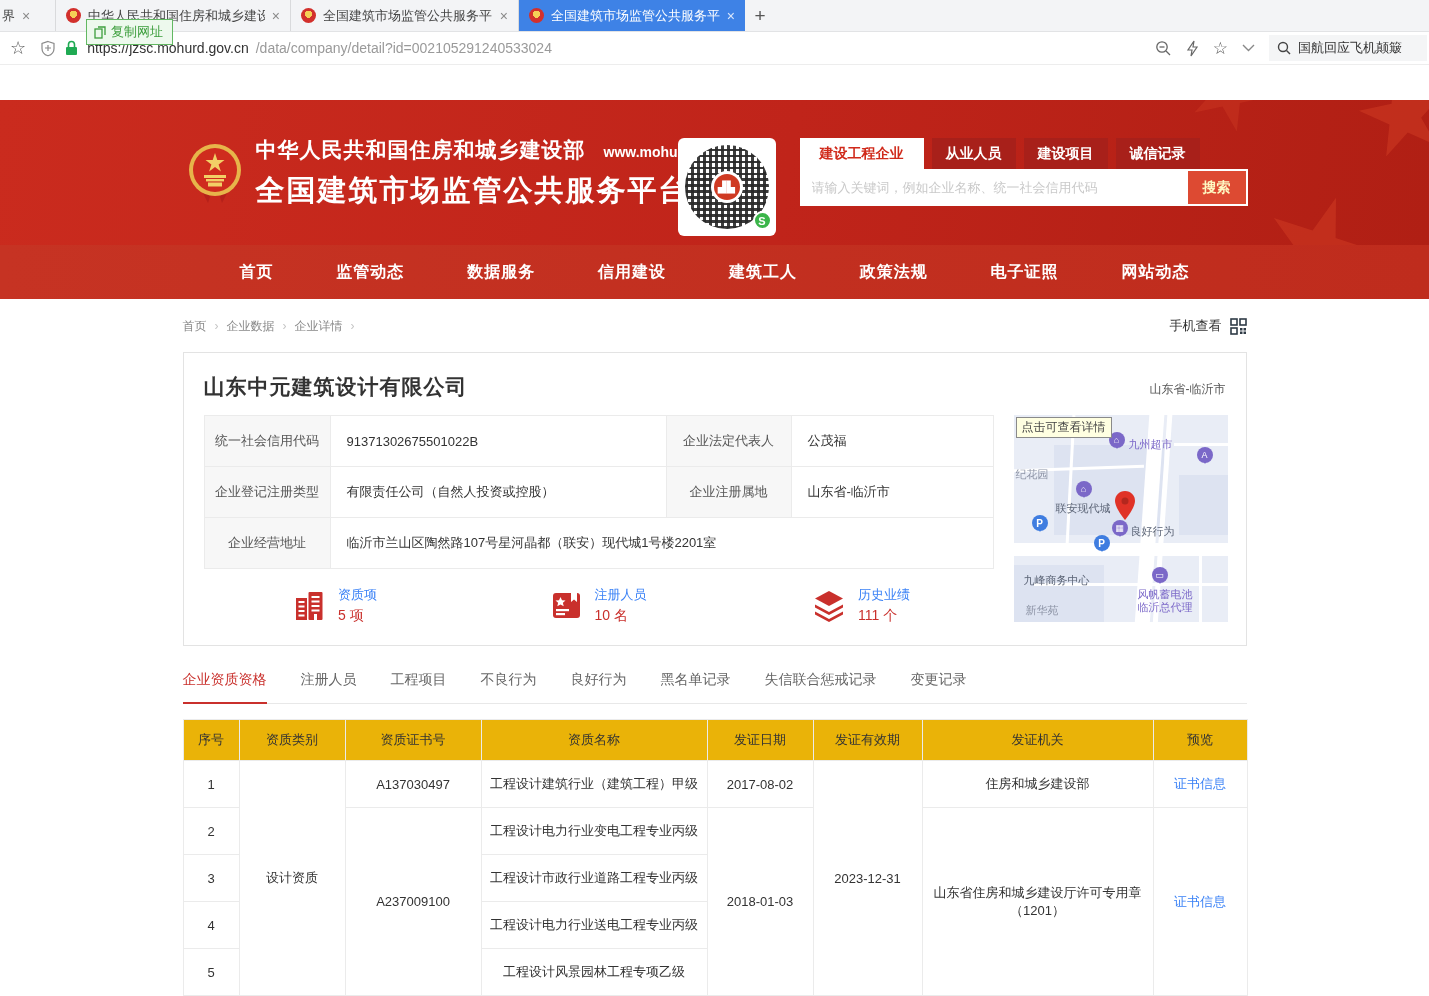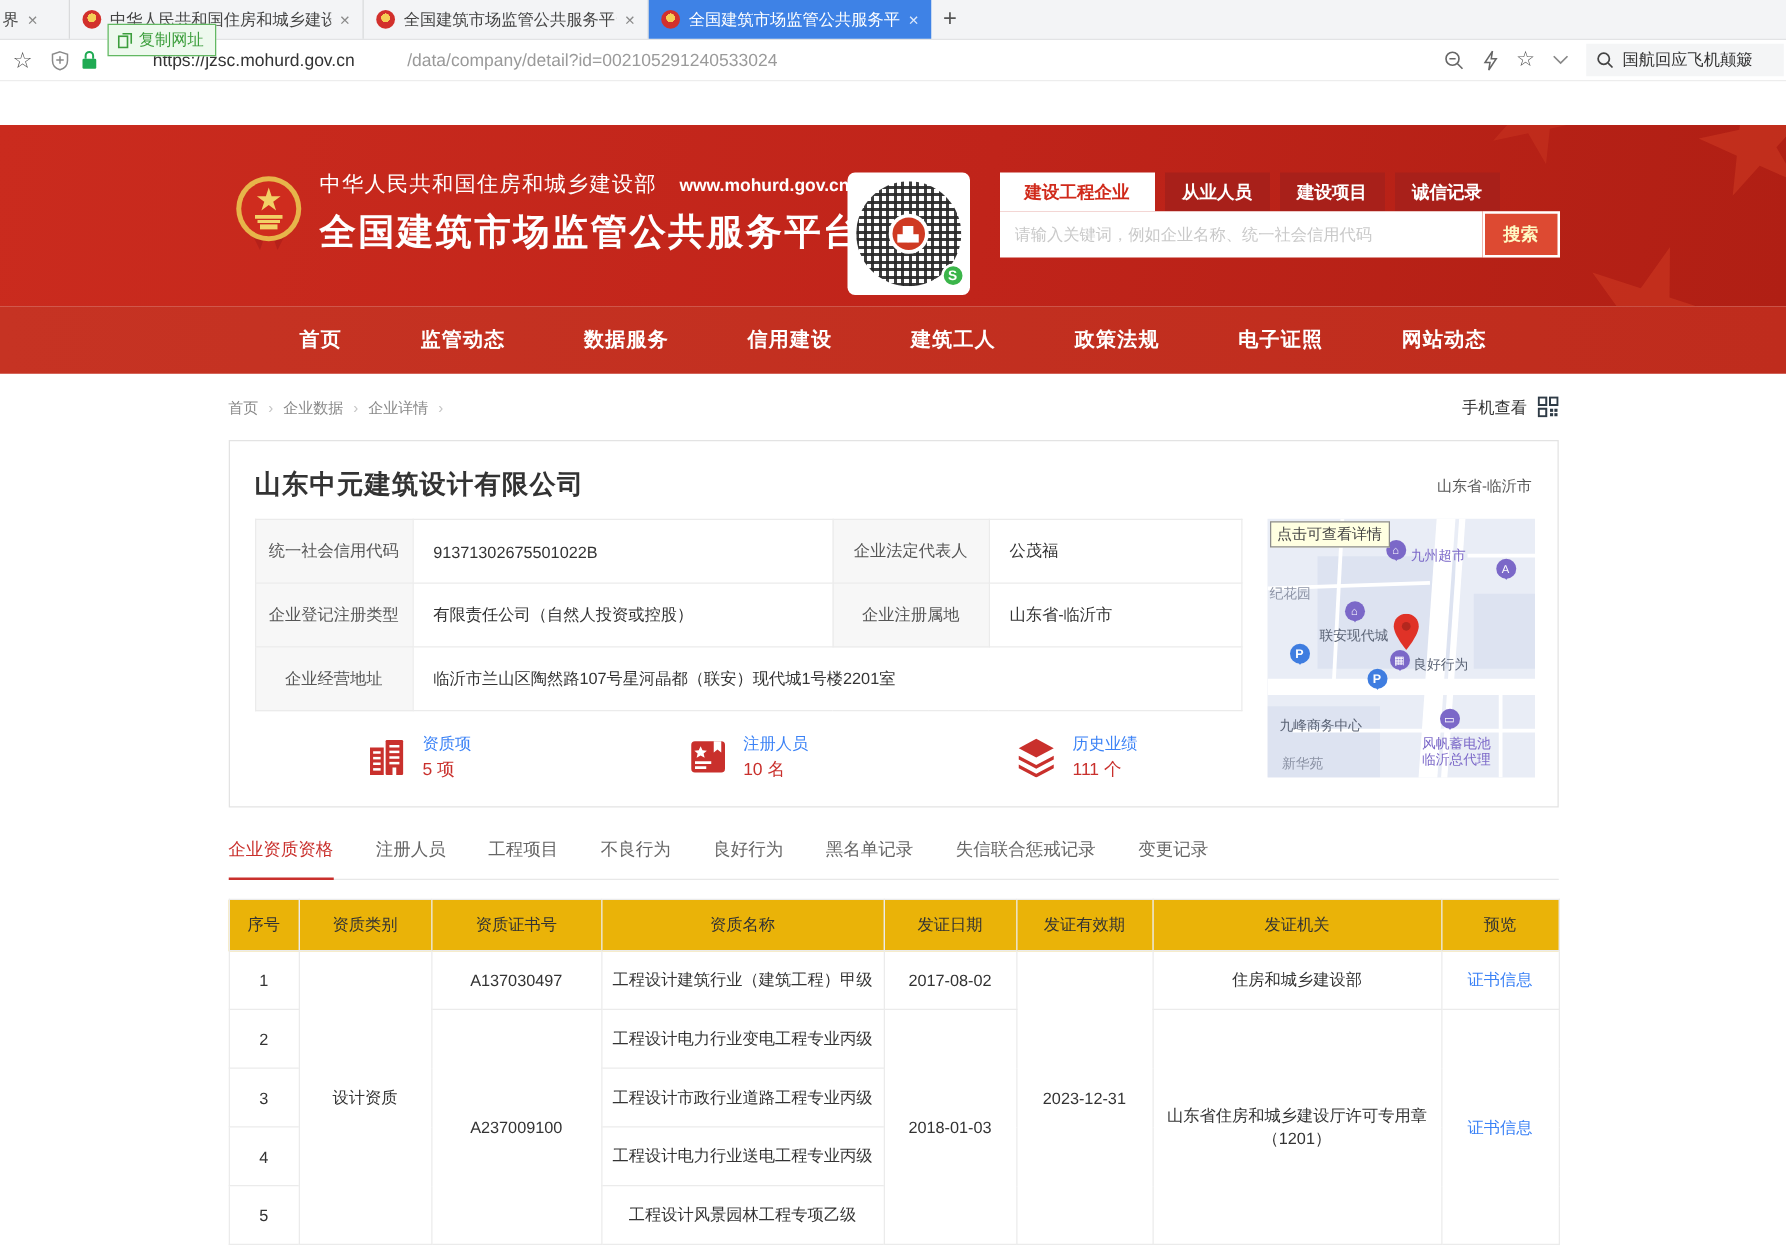--- a/index.html
+++ b/index.html
@@ -16,38 +16,38 @@
   .tab.t3 { width:228px; }
   .tab.active { background:#3e82e6; color:#fff; width:226px; border-right:none; }
   .tab.active .tab-close { color:#dce8fb; }
   .favicon { width:15px; height:15px; border-radius:50%; background:radial-gradient(circle at 50% 42%, #f5cf56 0 3.5px, #d2302c 3.6px); flex:0 0 auto; }
   .newtab { width:30px; display:flex; align-items:center; justify-content:center; font-size:19px; color:#555; }
   .copy-tooltip { position:absolute; left:86px; top:19px; z-index:40; background:#edf9ed; border:1px solid #62b862; color:#3c9e3c; font-size:13px; padding:3px 9px 3px 7px; display:flex; align-items:center; gap:5px; }
 
   .urlbar { position:absolute; top:32px; left:0; width:100%; height:33px; background:#fff; border-bottom:1px solid #ededed; display:flex; align-items:center; }
   .ub-star { font-size:18px; color:#555; margin:0 14px 0 10px; }
   .url-field { display:flex; align-items:center; gap:7px; flex:1 1 auto; height:25px; }
-  .url-text { font-size:14px;margin-left:35px; }
+  .url-text { font-size:14px; }
   .url-host { color:#333; }
   .url-path { color:#9a9a9a; }
   .ub-right { display:flex; align-items:center; gap:14px; margin-right:14px; color:#555; }
   .quick-search { width:158px; height:26px; background:#f4f5f6; display:flex; align-items:center; gap:7px; padding:0 8px; margin-right:2px; }
   .quick-search span { font-size:13px; color:#333; white-space:nowrap; }
 
   
   .site-header { position:absolute; top:100px; left:0; width:100%; height:145px; background:linear-gradient(100deg,#ca2b1e 0%,#c0241a 55%,#b01f14 100%); overflow:hidden; }
   .deco-star { position:absolute; background:#e04a2a; opacity:.35; clip-path:polygon(50% 0%,61% 35%,98% 35%,68% 57%,79% 91%,50% 70%,21% 91%,32% 57%,2% 35%,39% 35%); }
   .ds1 { right:55px; top:95px; width:110px; height:110px; transform:rotate(18deg); }
   .ds2 { right:-20px; top:-30px; width:90px; height:90px; transform:rotate(-12deg); }
   .ds3 { right:160px; top:-48px; width:80px; height:80px; transform:rotate(24deg); opacity:.25;}
   .header-wrap { position:relative; width:1070px; margin:0 auto; height:100%; }
   .logo-group { position:absolute; left:8px; top:36px; display:flex; align-items:center; gap:14px; }
   .emblem { flex:0 0 auto; }
   .logo-line1 { display:flex; align-items:baseline; gap:18px; color:#fff; }
-  .ministry { font-size:17px; font-weight:normal; letter-spacing:1px; }
+  .ministry { font-size:21px; font-weight:bold; letter-spacing:1px; }
   .site-url { font-size:14px; font-weight:bold; }
   .platform { margin-top:7px; color:#fff; font-size:29px; font-weight:bold; letter-spacing:2px; }
   .qr-box { position:absolute; left:498px; top:38px; width:98px; height:98px; background:#fff; border-radius:6px; display:flex; align-items:center; justify-content:center; }
   .qr-pattern { position:relative; width:84px; height:84px; border-radius:50%; background:repeating-linear-gradient(90deg,rgba(40,40,40,.9) 0 2.5px,transparent 2.5px 6px),repeating-linear-gradient(0deg,#3a3a3a 0 2.5px,#fff 2.5px 6px); }
   .qr-center { position:absolute; left:50%; top:50%; transform:translate(-50%,-50%); width:32px; height:32px; border-radius:50%; background:#fff; display:flex; align-items:center; justify-content:center; }
   .qr-center-inner { width:26px; height:26px; border-radius:50%; background:#cf3a22; color:#fff; font-size:11px; display:flex; align-items:center; justify-content:center; }
   .qr-wechat { position:absolute; right:-3px; bottom:-1px; width:19px; height:19px; border-radius:50%; background:#3bb54a; border:2px solid #fff; color:#fff; font-size:11px; font-weight:bold; display:flex; align-items:center; justify-content:center; }
   .search-panel { position:absolute; left:620px; top:38px; width:448px; }
   .search-tabs { display:flex; gap:8px; }
   .s-tab { height:31px; display:flex; align-items:center; justify-content:center; padding:0 14px; font-size:14px; font-weight:bold; background:#a8201a; color:#fff; }
@@ -60,21 +60,21 @@
   
   .main-nav { position:absolute; top:245px; left:0; width:100%; height:54px; background:linear-gradient(90deg,#c63323,#bf2c1d); }
   .nav-wrap { width:1070px; margin:0 auto; height:100%; display:flex; align-items:center; justify-content:space-between; padding:0 60px; }
   .nav-item { color:#fff; font-size:16px; font-weight:bold; letter-spacing:1px; }
 
   
   .content { position:absolute; top:299px; left:50%; transform:translateX(-50%); width:1064px; }
   .crumb-row { margin-top:16px; display:flex; align-items:center; justify-content:space-between; height:22px; }
   .crumbs { display:flex; align-items:center; gap:8px; font-size:12px; color:#888; }
   .crumb-sep { color:#c5c5c5; font-size:12px; }
-  .mobile-view { display:flex; align-items:flex-start; gap:8px; font-size:13px; color:#333; }
+  .mobile-view { display:flex; align-items:flex-end; gap:8px; font-size:13px; color:#333; }
 
   .company-card { margin-top:15px; border:1px solid #e3e3e3; padding:18px 20px 20px; }
   .card-title-row { display:flex; align-items:flex-start; justify-content:space-between; padding:2px 0 14px; }
   .company-name { font-size:21px; font-weight:bold; color:#333; letter-spacing:1px; }
   .company-region { font-size:12px; color:#555; margin-top:8px; }
   .card-body { display:flex; gap:21px; }
   .card-left { width:789px; }
   .info-table { width:100%; border-collapse:collapse; table-layout:fixed; }
   .info-table th, .info-table td { border:1px solid #ebebeb; height:51px; font-size:13px; font-weight:normal; }
   .info-table th { background:#f7f7f7; color:#555; text-align:center; }

